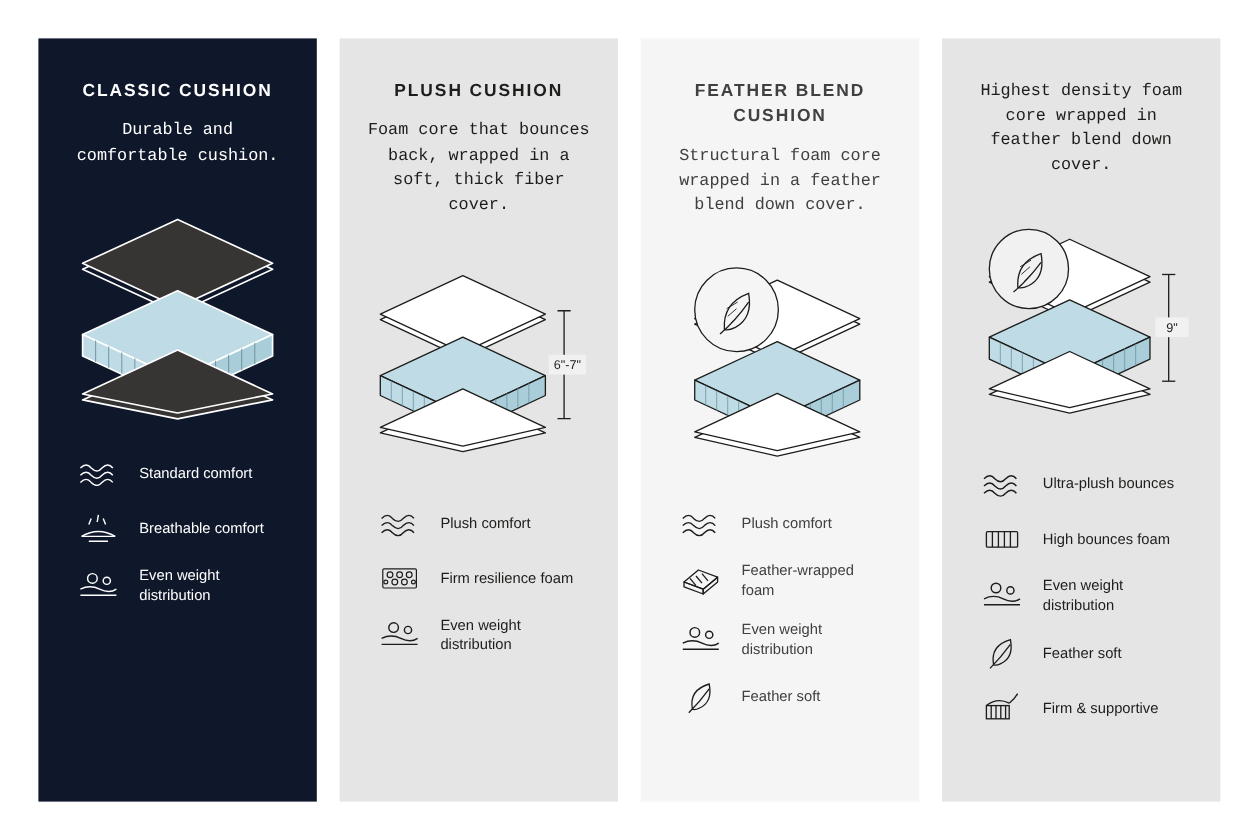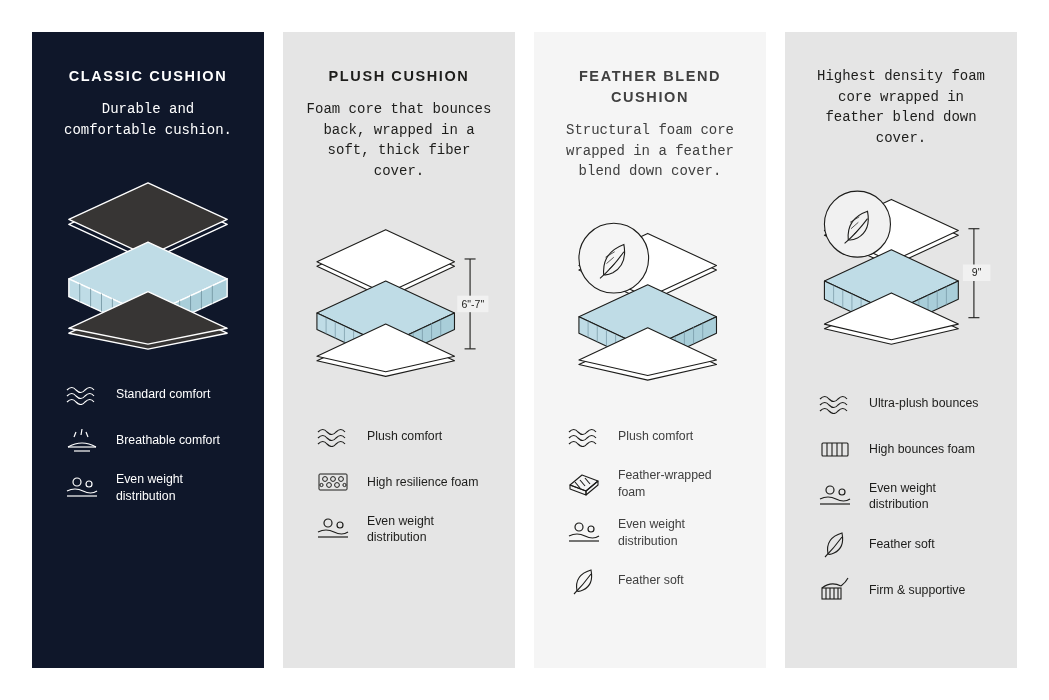--- a/index.html
+++ b/index.html
@@ -233,21 +233,21 @@
             <rect x="3" y="5" width="28" height="16" rx="1"></rect>
             <circle cx="9" cy="10" r="2.4"></circle>
               <circle cx="17" cy="10" r="2.4"></circle>
               <circle cx="25" cy="10" r="2.4"></circle>
             <circle cx="13" cy="16" r="2.4"></circle>
               <circle cx="21" cy="16" r="2.4"></circle>
             <circle cx="5.5" cy="16" r="1.6"></circle>
               <circle cx="28.5" cy="16" r="1.6"></circle>
           </svg>
         </span>
-        <span class="feature-label">High resilience foam</span>
+        <span class="feature-label">Firm resilience foam</span>
       </div>
       <div class="feature">
         <span class="feature-icon">
           <svg width="34" height="26" viewBox="0 0 34 26" fill="none" stroke="#1d1d1b" stroke-width="1.2">
             <circle cx="12" cy="7" r="4"></circle>
             <circle cx="24" cy="9" r="3"></circle>
             <path d="M2 16 q8 -4 16 0 q8 4 14 0"></path>
             <path d="M2 21 h30"></path>
           </svg>
         </span>

